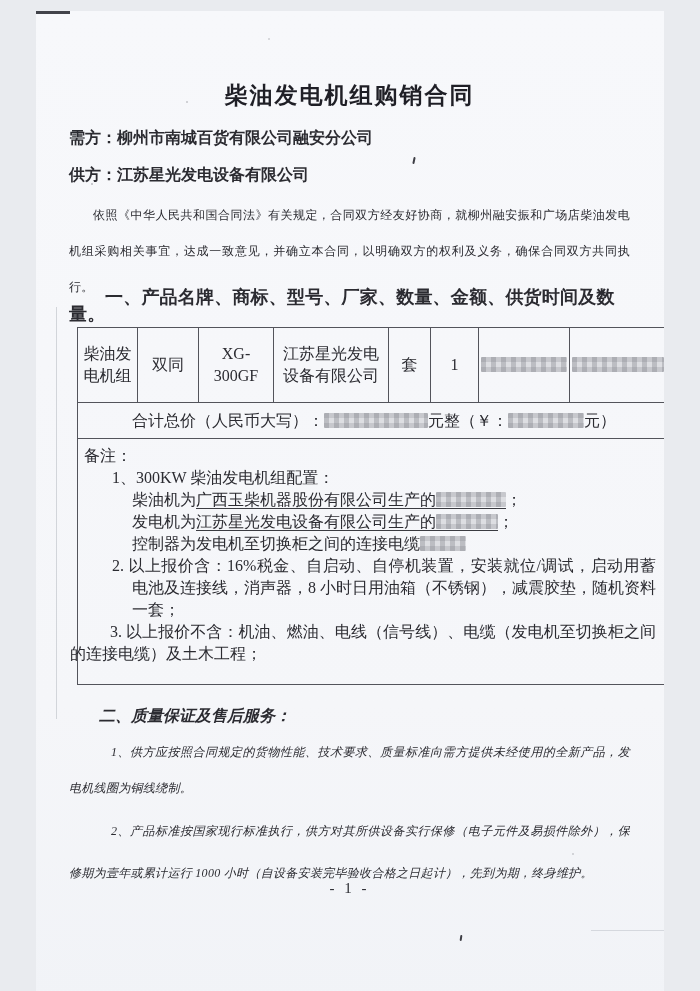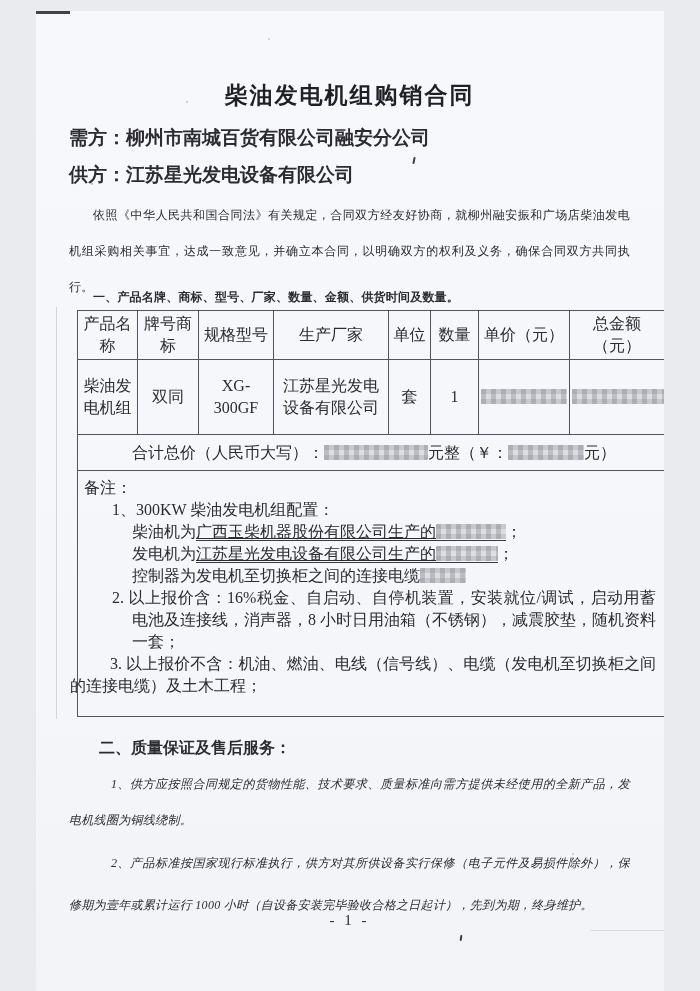--- a/index.html
+++ b/index.html
@@ -11,56 +11,56 @@
     background:linear-gradient(180deg,#f7f8fb 0%, #f5f6f9 70%, #f1f3f7 100%);
     overflow:hidden;
     font-family:"Liberation Serif","DejaVu Serif",serif;
     color:#2b2b31;
   }
   .content { position:absolute; left:33px; right:34px; top:0; }
 
   .doc-title { margin-top:70px; text-align:center; font-size:23px; font-weight:bold;
                letter-spacing:2px; color:#1f1f26; line-height:30px; }
 
-  .party-line { margin-top:18px; font-size:19px; line-height:17px; font-weight:bold; }
+  .party-line { margin-top:18px; font-size:16px; line-height:17px; font-weight:bold; }
   .party-line.supplier { margin-top:20px; }
   .party-line .p-name { font-weight:bold; }
 
   .intro { margin-top:14px; font-size:12px; line-height:36px; text-align:justify;
            text-indent:2em; letter-spacing:0.3px; }
 
-  .sec1-heading { margin-top:-16px; font-size:12px; line-height:17px; text-indent:2em;
+  .sec1-heading { margin-top:-16px; font-size:18px; line-height:17px; text-indent:2em;
                   font-weight:bold; letter-spacing:0.2px; }
 
   table.contract { margin-top:4px; margin-left:8px; width:587px; border-collapse:collapse;
                    table-layout:fixed; font-size:16px; }
   table.contract td, table.contract th { border:1px solid #53545b; font-weight:normal;
                    text-align:center; vertical-align:middle; padding:2px; line-height:22px; }
   tr.hdr-row   { height:49px; }
   tr.data-row  { height:75px; }
   tr.total-row { height:36px; }
   td.total-cell { text-align:right; padding-left:8px !important; }
   td.remarks-cell { height:246px; vertical-align:top !important; text-align:left !important;
                     padding:6px 8px 0 6px !important; line-height:27px; overflow:visible; }
 
   .rm-line { white-space:nowrap; }
   .rm-item1   { margin-left:28px; }
   .rm-config  { margin-left:48px; }
   .rm-item2   { margin-left:48px; text-indent:-20px; white-space:normal; text-align:justify; }
   .rm-item3   { margin-left:-14px; text-indent:40px; white-space:normal; text-align:justify; }
-  .u-line { border-bottom:1px solid #3a3b41;text-decoration:underline; }
+  .u-line { border-bottom:1px solid #3a3b41; }
 
   .mosaic { display:inline-block; height:15px; vertical-align:-2px; border-radius:1px;
     background-image:
       repeating-linear-gradient(90deg, rgba(112,114,122,.30) 0 5px, rgba(255,255,255,0) 5px 10px),
       repeating-linear-gradient(0deg, #c7c8cd 0 5px, #dddee2 5px 10px);
   }
 
   .sec2-heading { margin-top:22px; margin-left:30px; font-size:16px; line-height:17px;
-                  font-weight:bold; }
+                  font-weight:bold;font-style:italic; }
   .clause { font-size:12px; text-align:justify; text-indent:42px; letter-spacing:0.3px;font-style:italic; }
   .clause1 { margin-top:10px; line-height:36px; }
   .clause2 { margin-top:4px;  line-height:42px; }
 
   .page-num { margin-top:-14px; text-align:center; font-size:15px; letter-spacing:3px; }
 
   
   .top-streak { position:absolute; left:0; top:0; width:34px; height:3px; background:#42434a; }
   .left-crease { position:absolute; left:20px; top:296px; width:1px; height:412px;
                  background:#c6c9cf; opacity:.75; }
@@ -105,30 +105,20 @@
         <col style="width:60px">
           <col style="width:61px">
           <col style="width:75px">
           <col style="width:115px">
         <col style="width:42px">
           <col style="width:48px">
           <col style="width:91px">
           <col style="width:95px">
       </colgroup>
       <tbody>
-          <tr class="hdr-row">
-        <th>产品名称</th>
-        <th>牌号商标</th>
-        <th>规格型号</th>
-        <th>生产厂家</th>
-        <th>单位</th>
-        <th>数量</th>
-        <th>单价（元）</th>
-        <th>总金额（元）</th>
-      </tr>
       <tr class="data-row">
         <td>柴油发电机组</td>
         <td>双同</td>
         <td>XG-300GF</td>
         <td>江苏星光发电设备有限公司</td>
         <td>套</td>
         <td>1</td>
         <td><span class="mosaic" style="width:86px"></span></td>
         <td><span class="mosaic" style="width:92px"></span></td>
       </tr>

